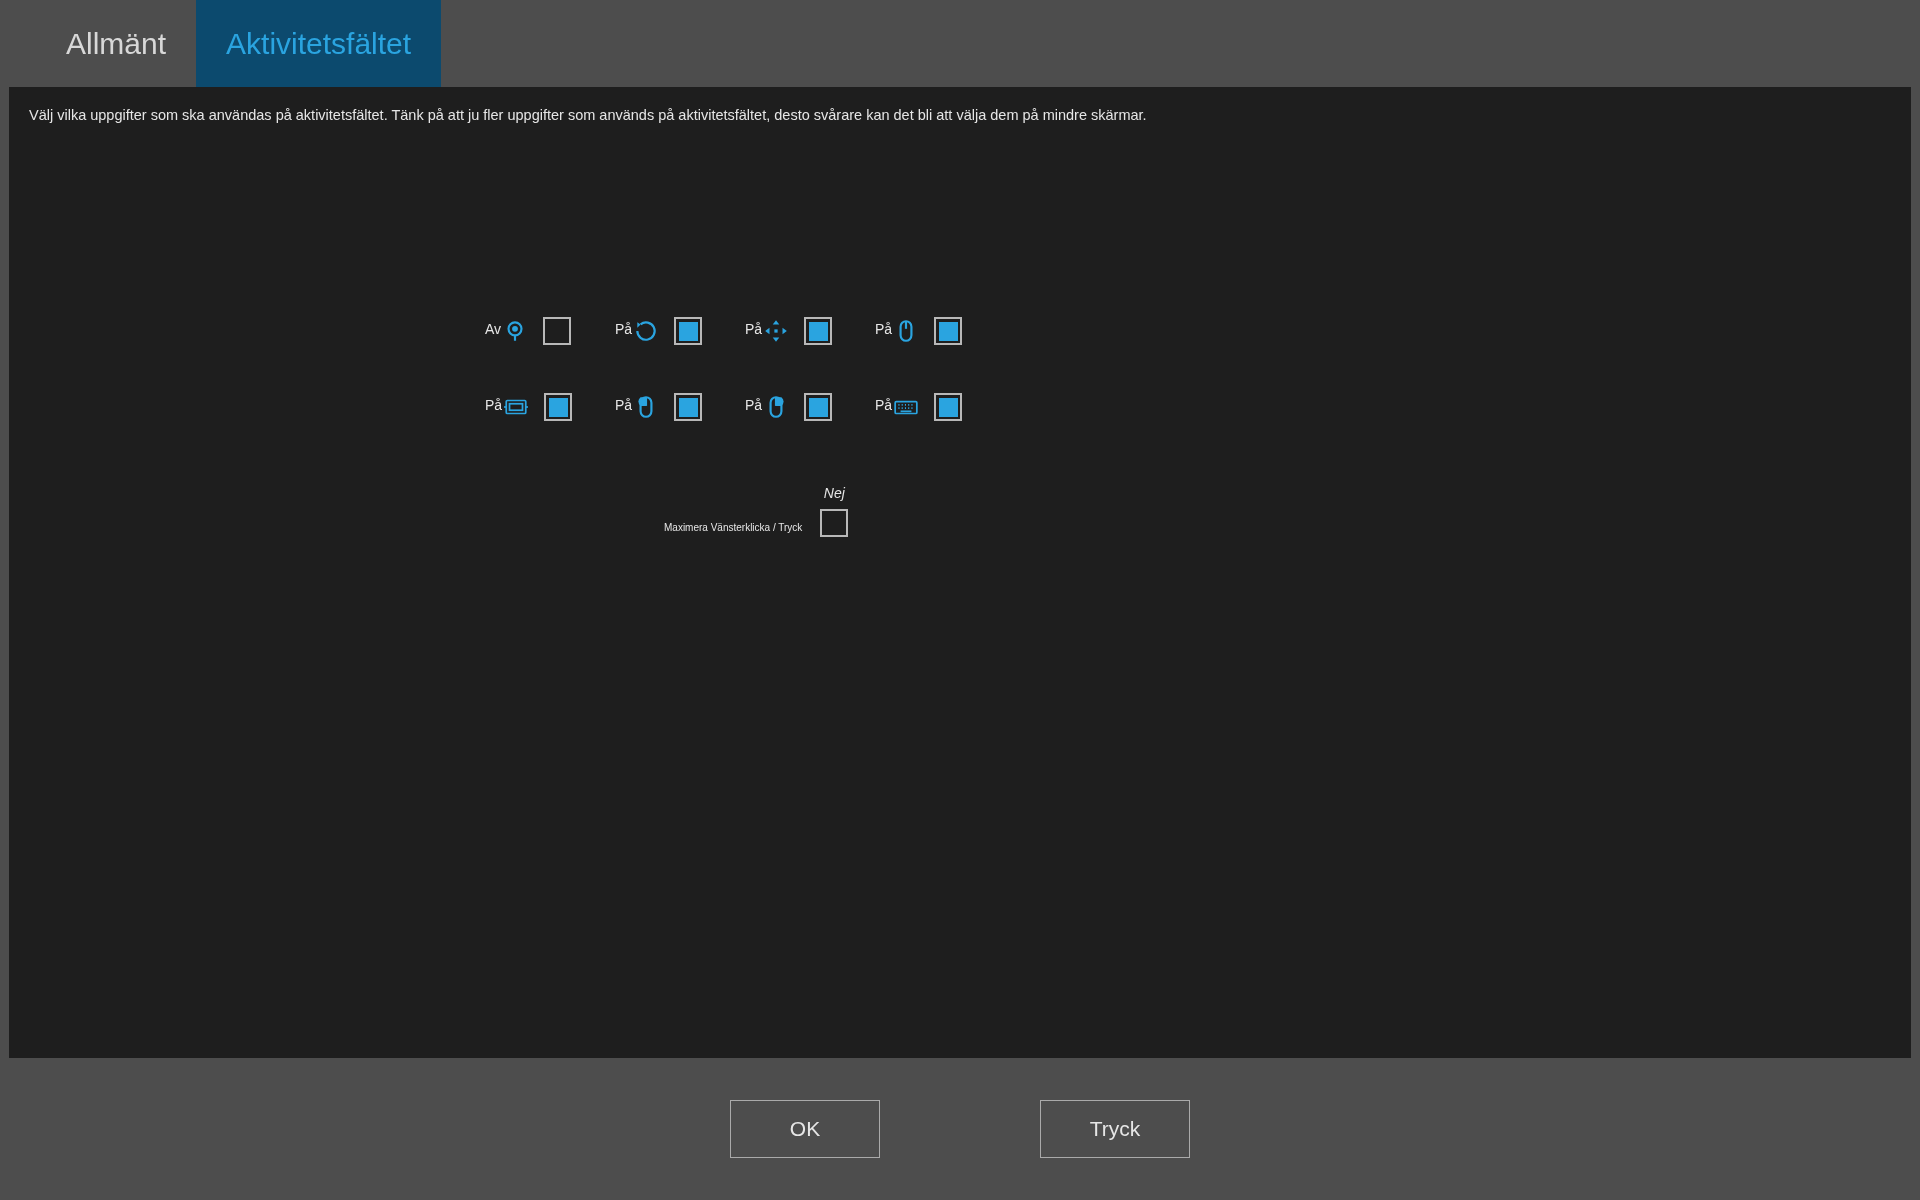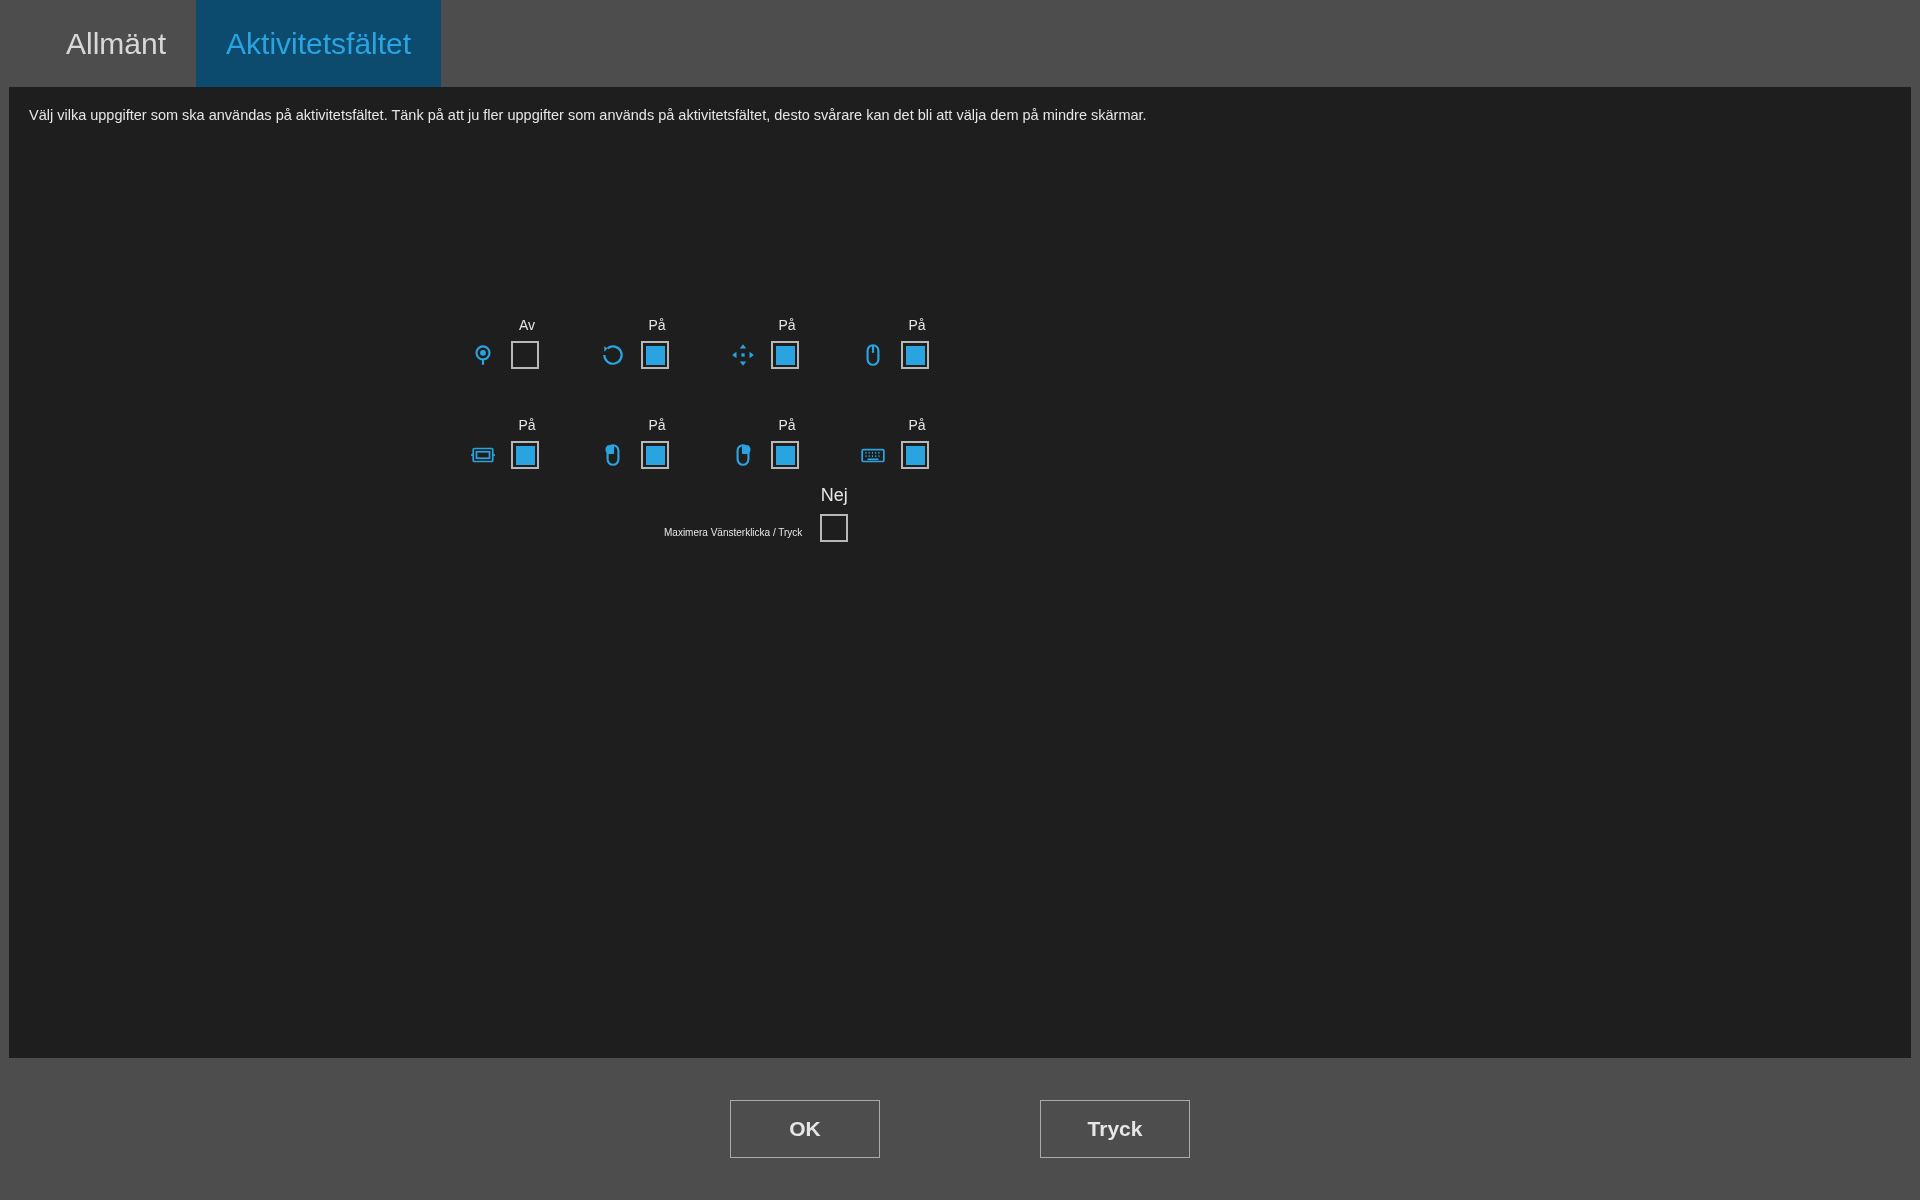--- a/index.html
+++ b/index.html
@@ -48,22 +48,21 @@
     position: absolute;
     left: 430px;
     top: 230px;
     display: grid;
     grid-template-columns: repeat(4, 130px);
     column-gap: 0;
     row-gap: 48px;
   }
   .cell {
     display: flex;
-    flex-direction: column;
-    align-items: center;
+    align-items: flex-end;
   }
   .cell-label {
     font-size: 14px;
     color: #e6e6e6;
     margin-left: 46px;
     margin-bottom: 8px;
   }
   .cell-row {
     display: flex;
     align-items: center;
@@ -105,41 +104,42 @@
     font-size: 10px;
     color: #e6e6e6;
     margin-bottom: 4px;
   }
   .maxrow .stack {
     display: flex;
     flex-direction: column;
     align-items: center;
   }
   .maxrow .stack .small {
-    font-size: 18px;
+    font-size: 14px;
     margin-bottom: 8px;
+    font-style: italic;
   }
   .footer {
     position: absolute;
     left: 0; right: 0; bottom: 0;
     height: 142px;
     display: flex;
     align-items: center;
     justify-content: center;
     gap: 160px;
   }
   .btn {
     width: 150px;
     height: 58px;
     border: 1px solid #aaaaaa;
     display: flex;
     align-items: center;
     justify-content: center;
     font-size: 21px;
-    font-weight: 700;
+    font-weight: 400;
     color: #e6e6e6;
     cursor: pointer;
     background: transparent;
   }
 </style>
 </head>
 <body>
 
 <div class="tabs">
   <div class="tab">Allmänt</div>

